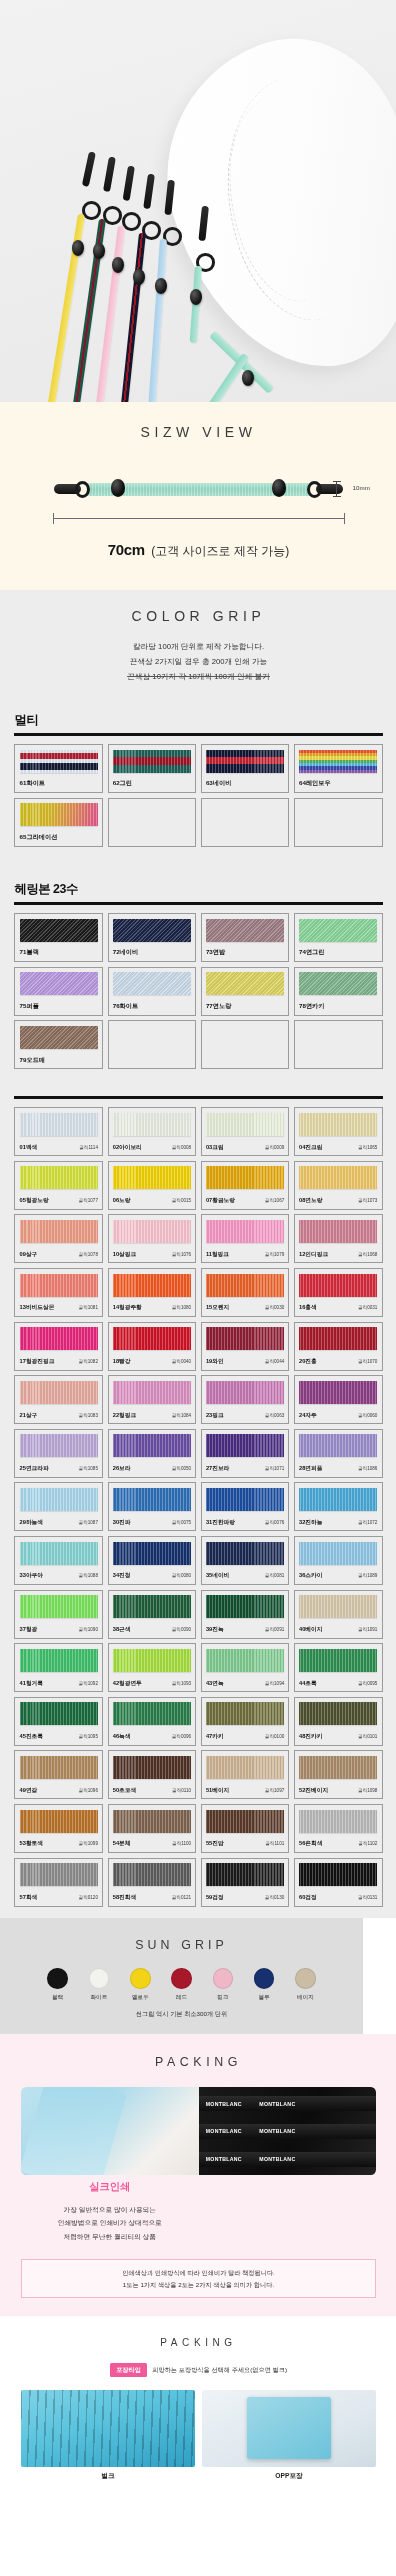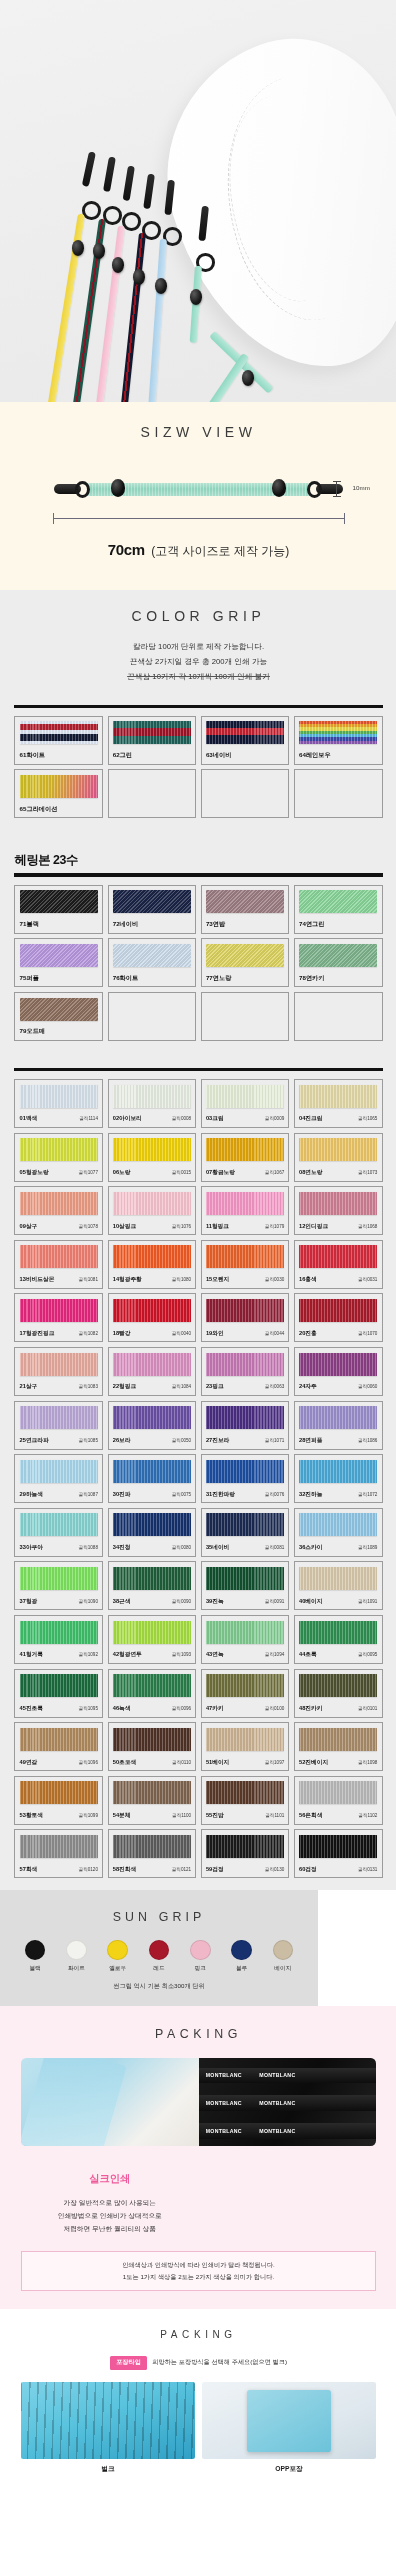--- a/index.html
+++ b/index.html
@@ -145,21 +145,21 @@
   .sw.herring::after {
     background: repeating-linear-gradient(135deg, rgba(255,255,255,.22) 0 1px, rgba(0,0,0,.07) 1px 2.6px);
   }
   .cap-row { display:flex; align-items:baseline; justify-content:space-between; gap:2.1px; margin-top:3.6px; }
   .cap-name { font-size:5.7px; font-weight:700; color:#111; white-space:nowrap; }
   .cap-code { font-size:4.6px; color:#3a3a3a; white-space:nowrap; }
   .cell.multi .cap-row, .cell.herringbone .cap-row { justify-content:flex-start; }
   .cell.multi .cap-name, .cell.herringbone .cap-name { font-size:6.2px; }
 
   
-  .sungrip { width:318px; background:#dddddd; padding: 20.6px 0 15.5px; text-align:center; }
+  .sungrip { width:363px; background:#dddddd; padding: 20.6px 0 15.5px; text-align:center; }
   .sg-title { font-size:12.4px; letter-spacing:4.1px; font-weight:300; color:#3b3b3b; margin-bottom:15.5px; }
   .sg-row { display:flex; justify-content:center; gap:11.3px; margin-bottom:7.2px; }
   .sg-item { width:30px; }
   .sg-dot { width:20.6px; height:20.6px; border-radius:50%; margin:0 auto 5.2px; border:0.5px solid rgba(0,0,0,.10); }
   .sg-label { font-size:5.7px; color:#2b2b2b; }
   .sg-note { font-size:6.2px; color:#2b2b2b; margin-top:8.2px; }
 
   
   .printing { width:397px; background:#fdeef3; padding: 20.6px 0 17.5px; text-align:center; }
   .pr-title { font-size:12.4px; letter-spacing:4.6px; font-weight:300; color:#3b3b3b; margin-bottom:17.5px; }
@@ -167,21 +167,21 @@
   .pr-ph { width:50%; height:88px; position:relative; }
   .pr-ph.silk { background: linear-gradient(135deg,#bfe3ef 0%,#a9d9ea 35%,#f4f2ee 75%,#e9e6e0 100%); }
   .pr-ph.silk::before {
     content:""; position:absolute; left:6%; top:-6%; width:46%; height:118%;
     background: linear-gradient(160deg,#9fd7ea,#cdeaf3);
     transform: rotate(16deg); border-radius:4.1px; opacity:.95;
   }
   .pr-ph.sil { background: linear-gradient(120deg,#1a1a1a,#0b0b0b 55%,#222); }
   .pr-tape { position:absolute; left:0; right:0; height:15.5px; background: linear-gradient(180deg,#2a2a2a,#0d0d0d);
              display:flex; align-items:center; gap:17.5px; padding-left:7.2px; color:#fff; font-size:5.2px; font-weight:700; letter-spacing:0.3px; }
-  .pr-cols { display:flex; width:355px; margin:26px auto 0;flex-direction:column; }
+  .pr-cols { display:flex; width:355px; margin:5px auto 0;flex-direction:column; }
   .pr-col { width:50%; padding: 0 8.2px; }
   .pr-h { font-size:10.3px; font-weight:700; color:#f05a9b; margin-bottom:9.3px; }
   .pr-b { font-size:6.7px; color:#2b2b2b; line-height:2.0; }
   .pr-foot { width:355px; margin:15.5px auto 0; border:0.5px solid #f0b9cf; background:#fff6fa; padding:7.2px 5.2px; font-size:6.2px; color:#2b2b2b; line-height:1.9; }
 
   
   .packing { width:397px; background:#ffffff; padding: 20.6px 0 17.5px; text-align:center; }
   .pk-title { font-size:10px; letter-spacing:4.6px; font-weight:300; color:#3b3b3b; margin-bottom:15.5px; }
   .pk-badge-row { display:flex; align-items:center; justify-content:center; gap:5.2px; margin-bottom:12.4px; }
   .pk-badge { background:#f05a9b; color:#fff; font-size:6.2px; font-weight:700; padding:2.6px 6.2px; border-radius:1.5px; }
@@ -289,20 +289,21 @@
   <section class="color-view">
     <h2 class="cv-title">COLOR GRIP</h2>
     <div class="cv-lines">
       <div>칼라당 100개 단위로 제작 가능합니다.</div>
       <div>끈색상 2가지일 경우 총 200개 인쇄 가능</div>
       <div class="strike">끈색상 10가지 각 10개씩 100개 인쇄 불가</div>
     </div>
   </section>
 
   <section class="section">
+    <h3 class="sec-head">멀티</h3>
     <div class="sec-rule"></div>
     <div class="grid" id="multi-grid">
         <div class="cell multi">
           <div class="sw " style="background: linear-gradient(rgb(221, 230, 242) 0px, rgb(221, 230, 242) 14%, rgb(176, 31, 46) 14%, rgb(176, 31, 46) 38%, rgb(221, 230, 242) 38%, rgb(221, 230, 242) 58%, rgb(18, 26, 51) 58%, rgb(18, 26, 51) 86%, rgb(221, 230, 242) 86%, rgb(221, 230, 242) 100%);"></div>
           <div class="cap-row">
             <span class="cap-name">61화이트</span>
           </div>
         </div>
         <div class="cell multi">
           <div class="sw " style="background: linear-gradient(rgb(29, 96, 88) 0px, rgb(29, 96, 88) 30%, rgb(158, 18, 38) 30%, rgb(158, 18, 38) 66%, rgb(29, 96, 88) 66%, rgb(29, 96, 88) 100%);"></div>

